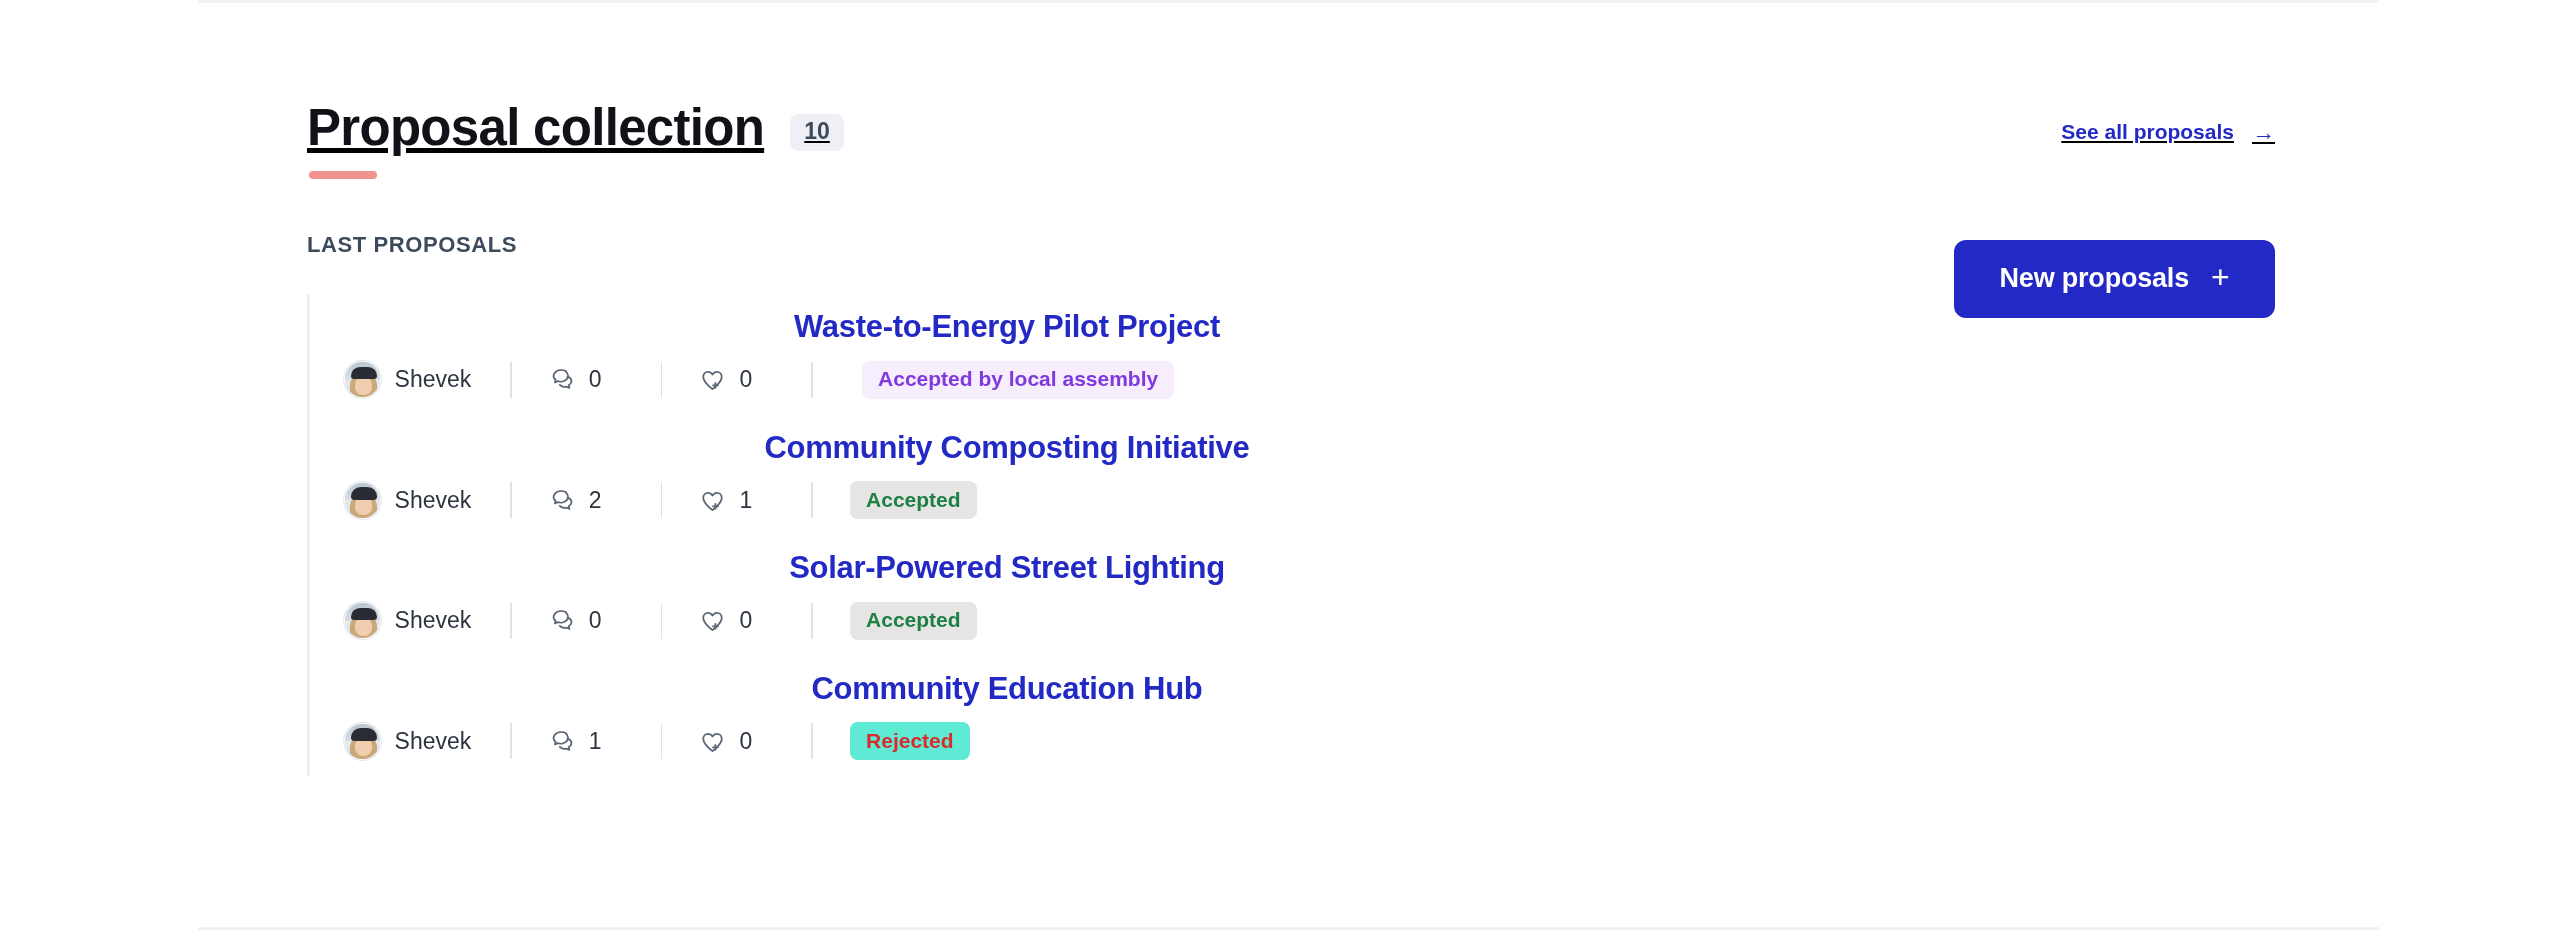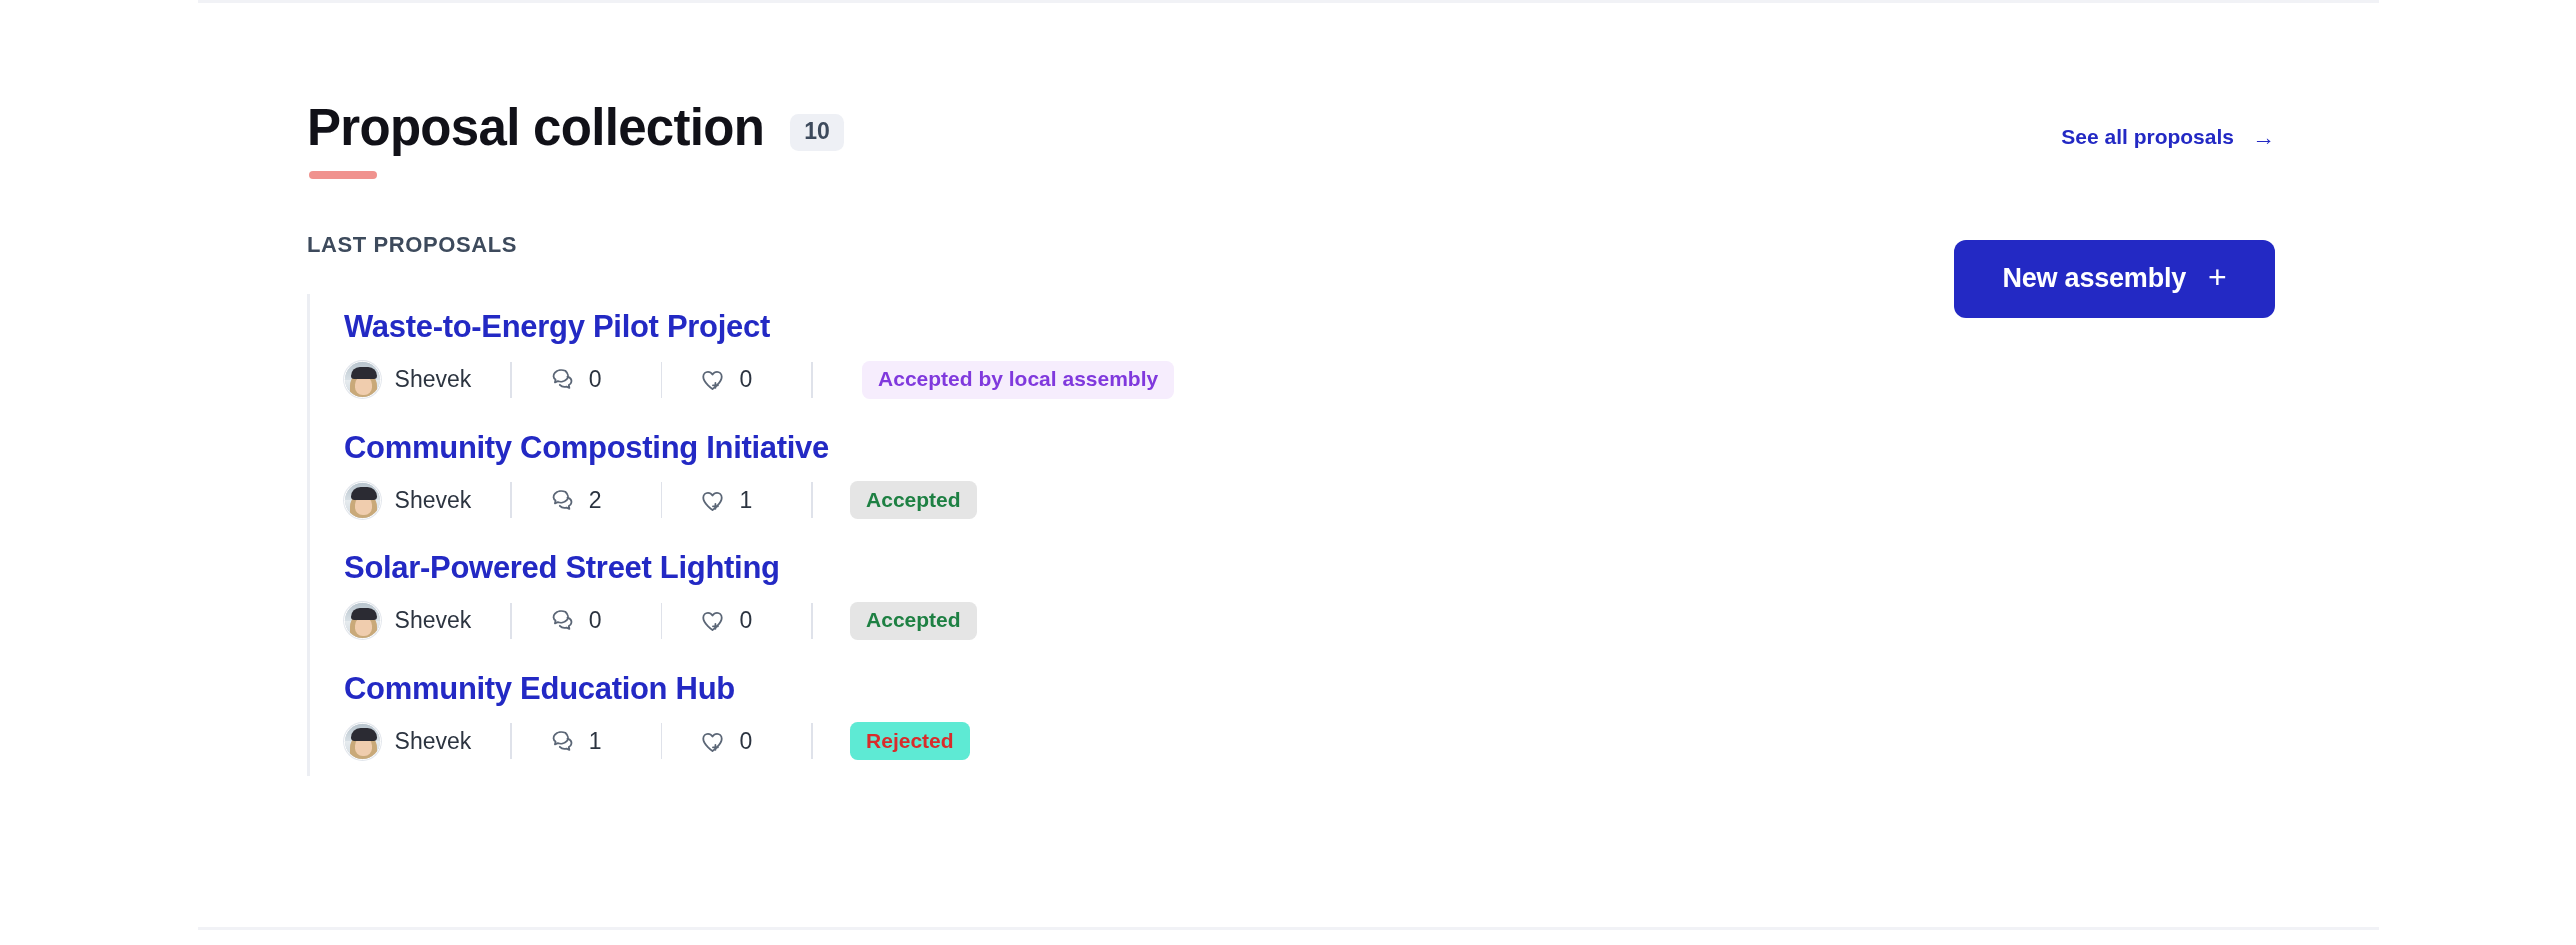--- a/index.html
+++ b/index.html
@@ -39,22 +39,23 @@
     height: 946px;
   }
 
   
   .header-row {
     position: absolute;
     left: 0;
     top: 101px;
     width: 1968px;
     display: flex;
-    align-items: center;
+    align-items: flex-start;
     justify-content: space-between;
+    text-decoration: underline;
   }
 
   .title-wrap {
     position: relative;
     display: flex;
     align-items: center;
     gap: 25.6px;
   }
 
   .page-title {
@@ -171,20 +172,21 @@
 
   .proposal-title {
     display: block;
     font-size: 31px;
     font-weight: 700;
     color: #2329c4;
     letter-spacing: -0.3px;
     line-height: 1.15;
     text-decoration: none;
     white-space: nowrap;
+    text-align: center;
   }
 
   .meta-row {
     margin-top: 15.3px;
     display: flex;
     align-items: center;
     height: 39px;
   }
 
   .meta-cell {
@@ -314,21 +316,21 @@
       <a class="see-all-link" href="#">
         <span>See all proposals</span>
         <span class="arrow-icon">→</span>
       </a>
     </div>
 
     <div class="sub-row">
       <div class="section-label">LAST PROPOSALS</div>
 
       <button class="new-proposal-btn">
-        <span>New assembly</span>
+        <span>New proposals</span>
         <span class="plus-icon">+</span>
       </button>
     </div>
 
     <div class="proposal-list" id="proposal-list">
 
   <div class="proposal-item">
     <a class="proposal-title" href="#">Waste-to-Energy Pilot Project</a>
     <div class="meta-row">
 

